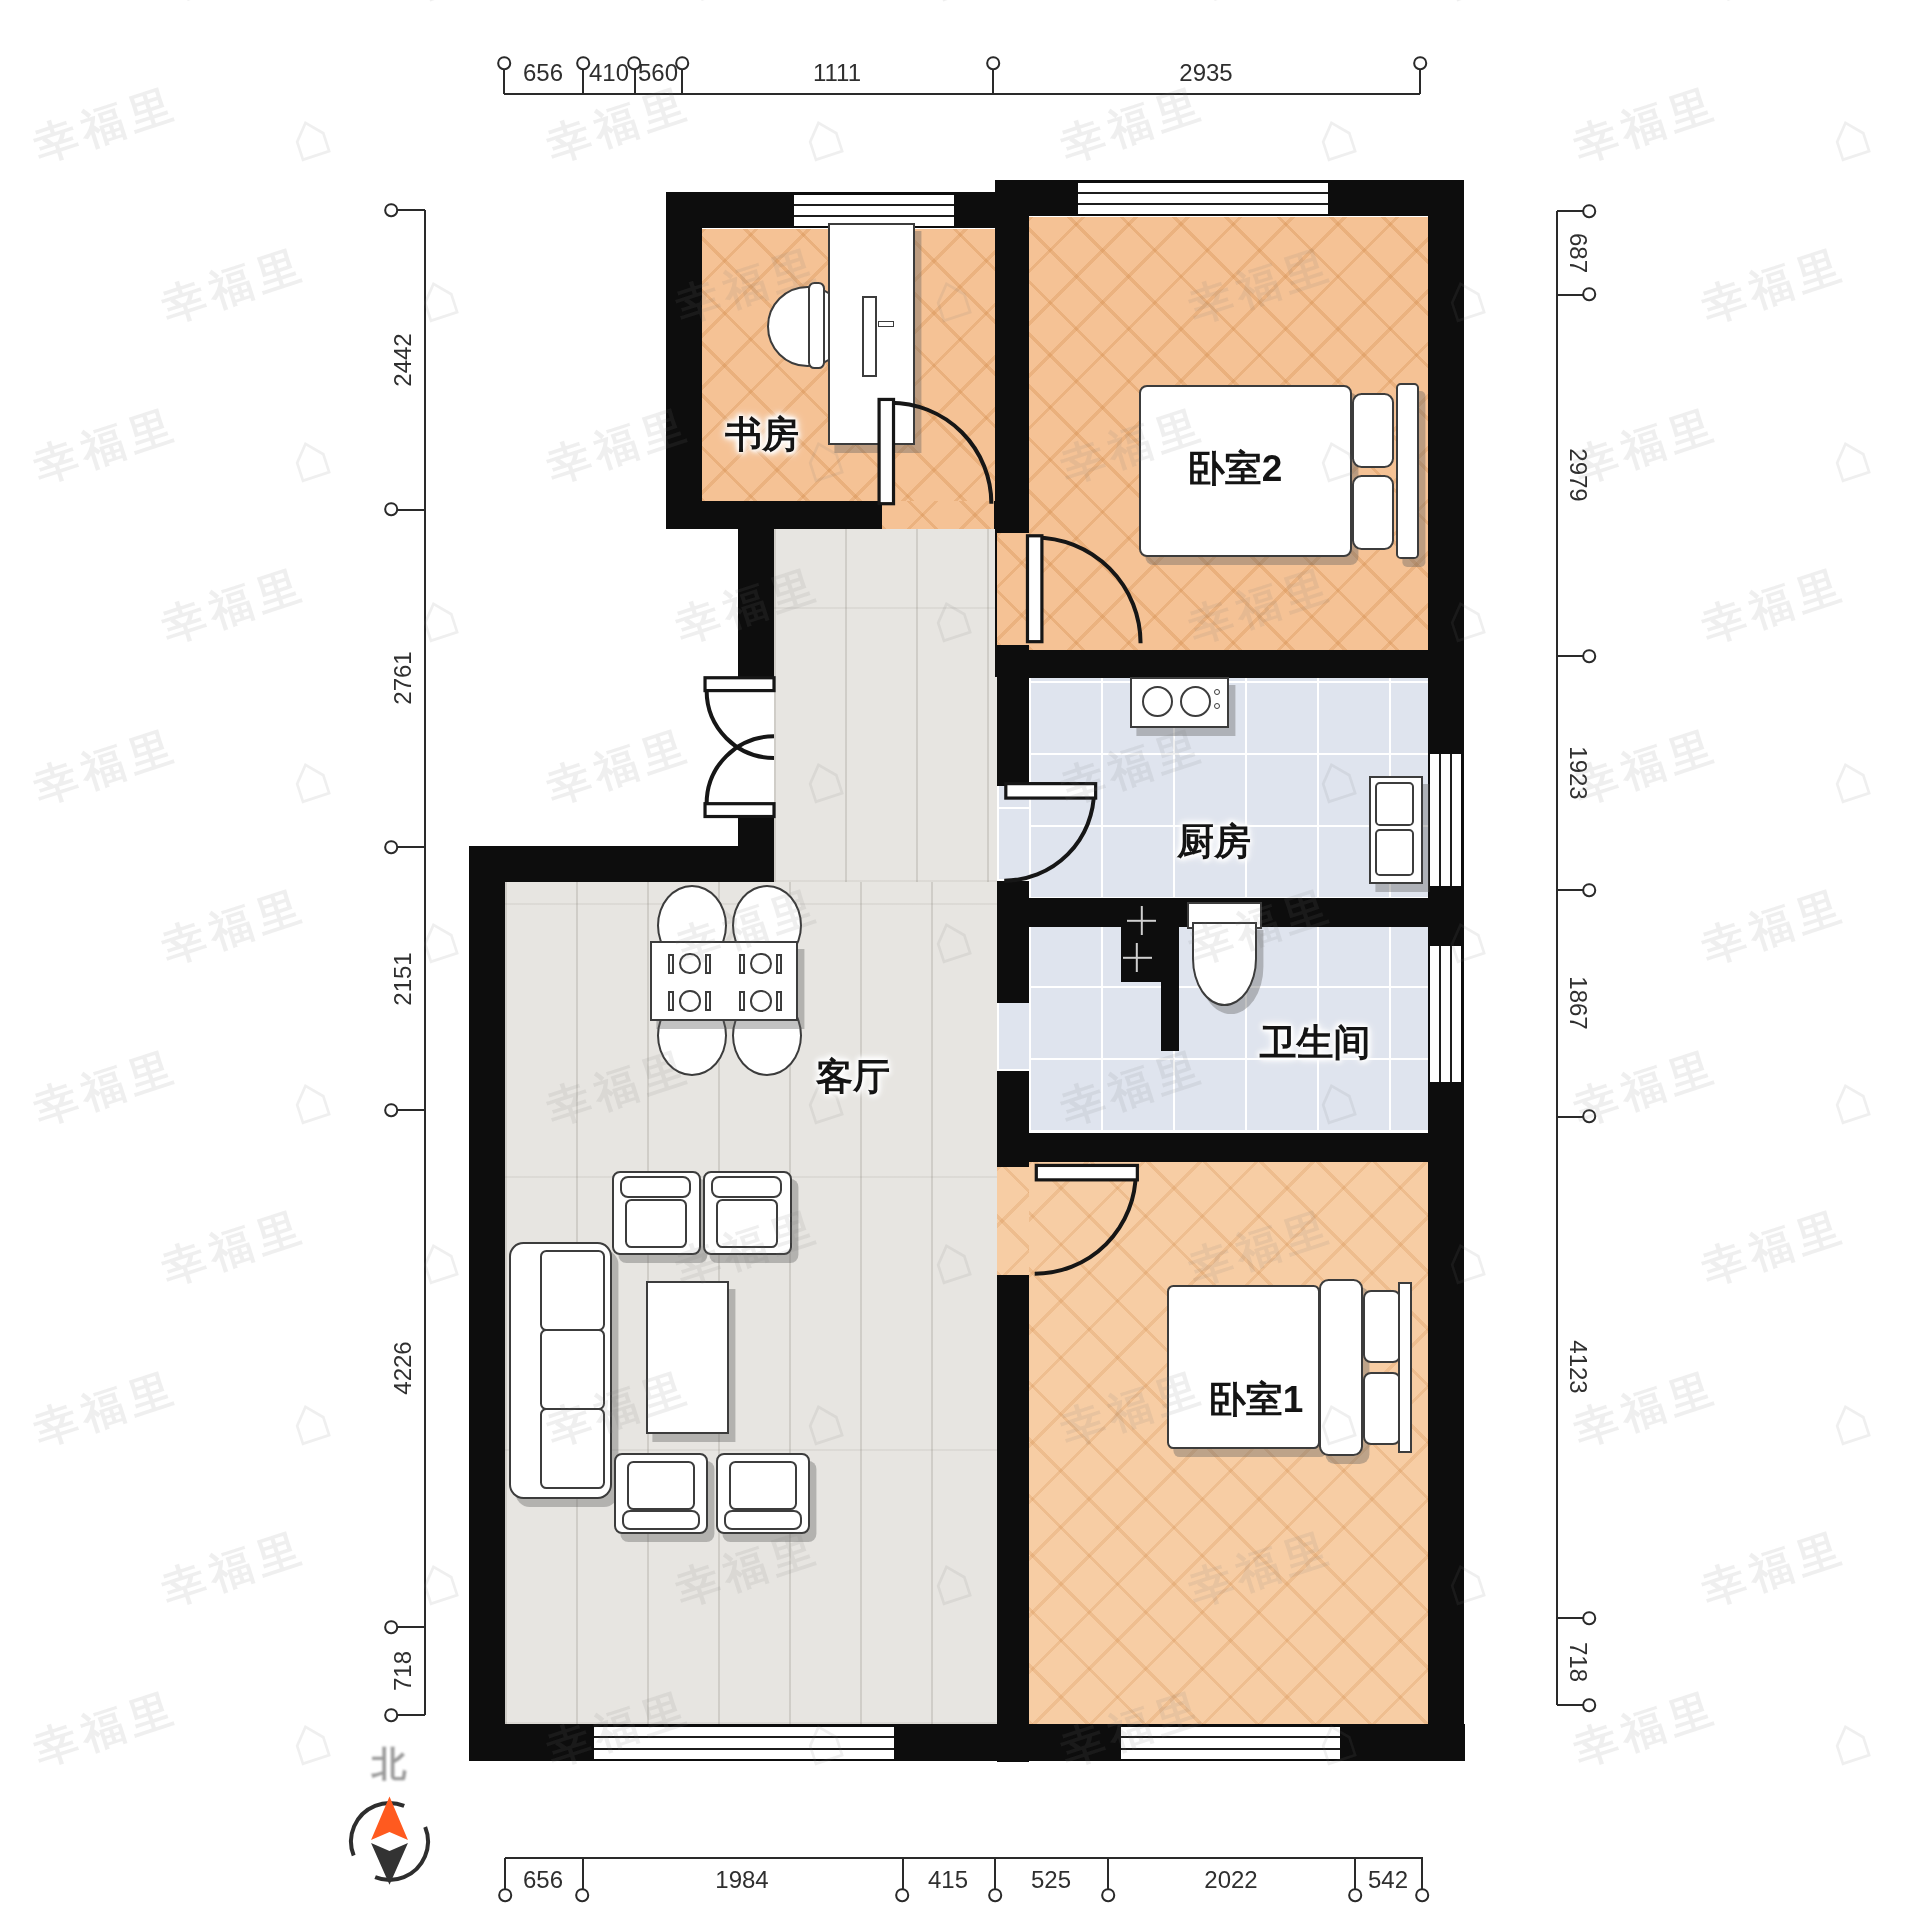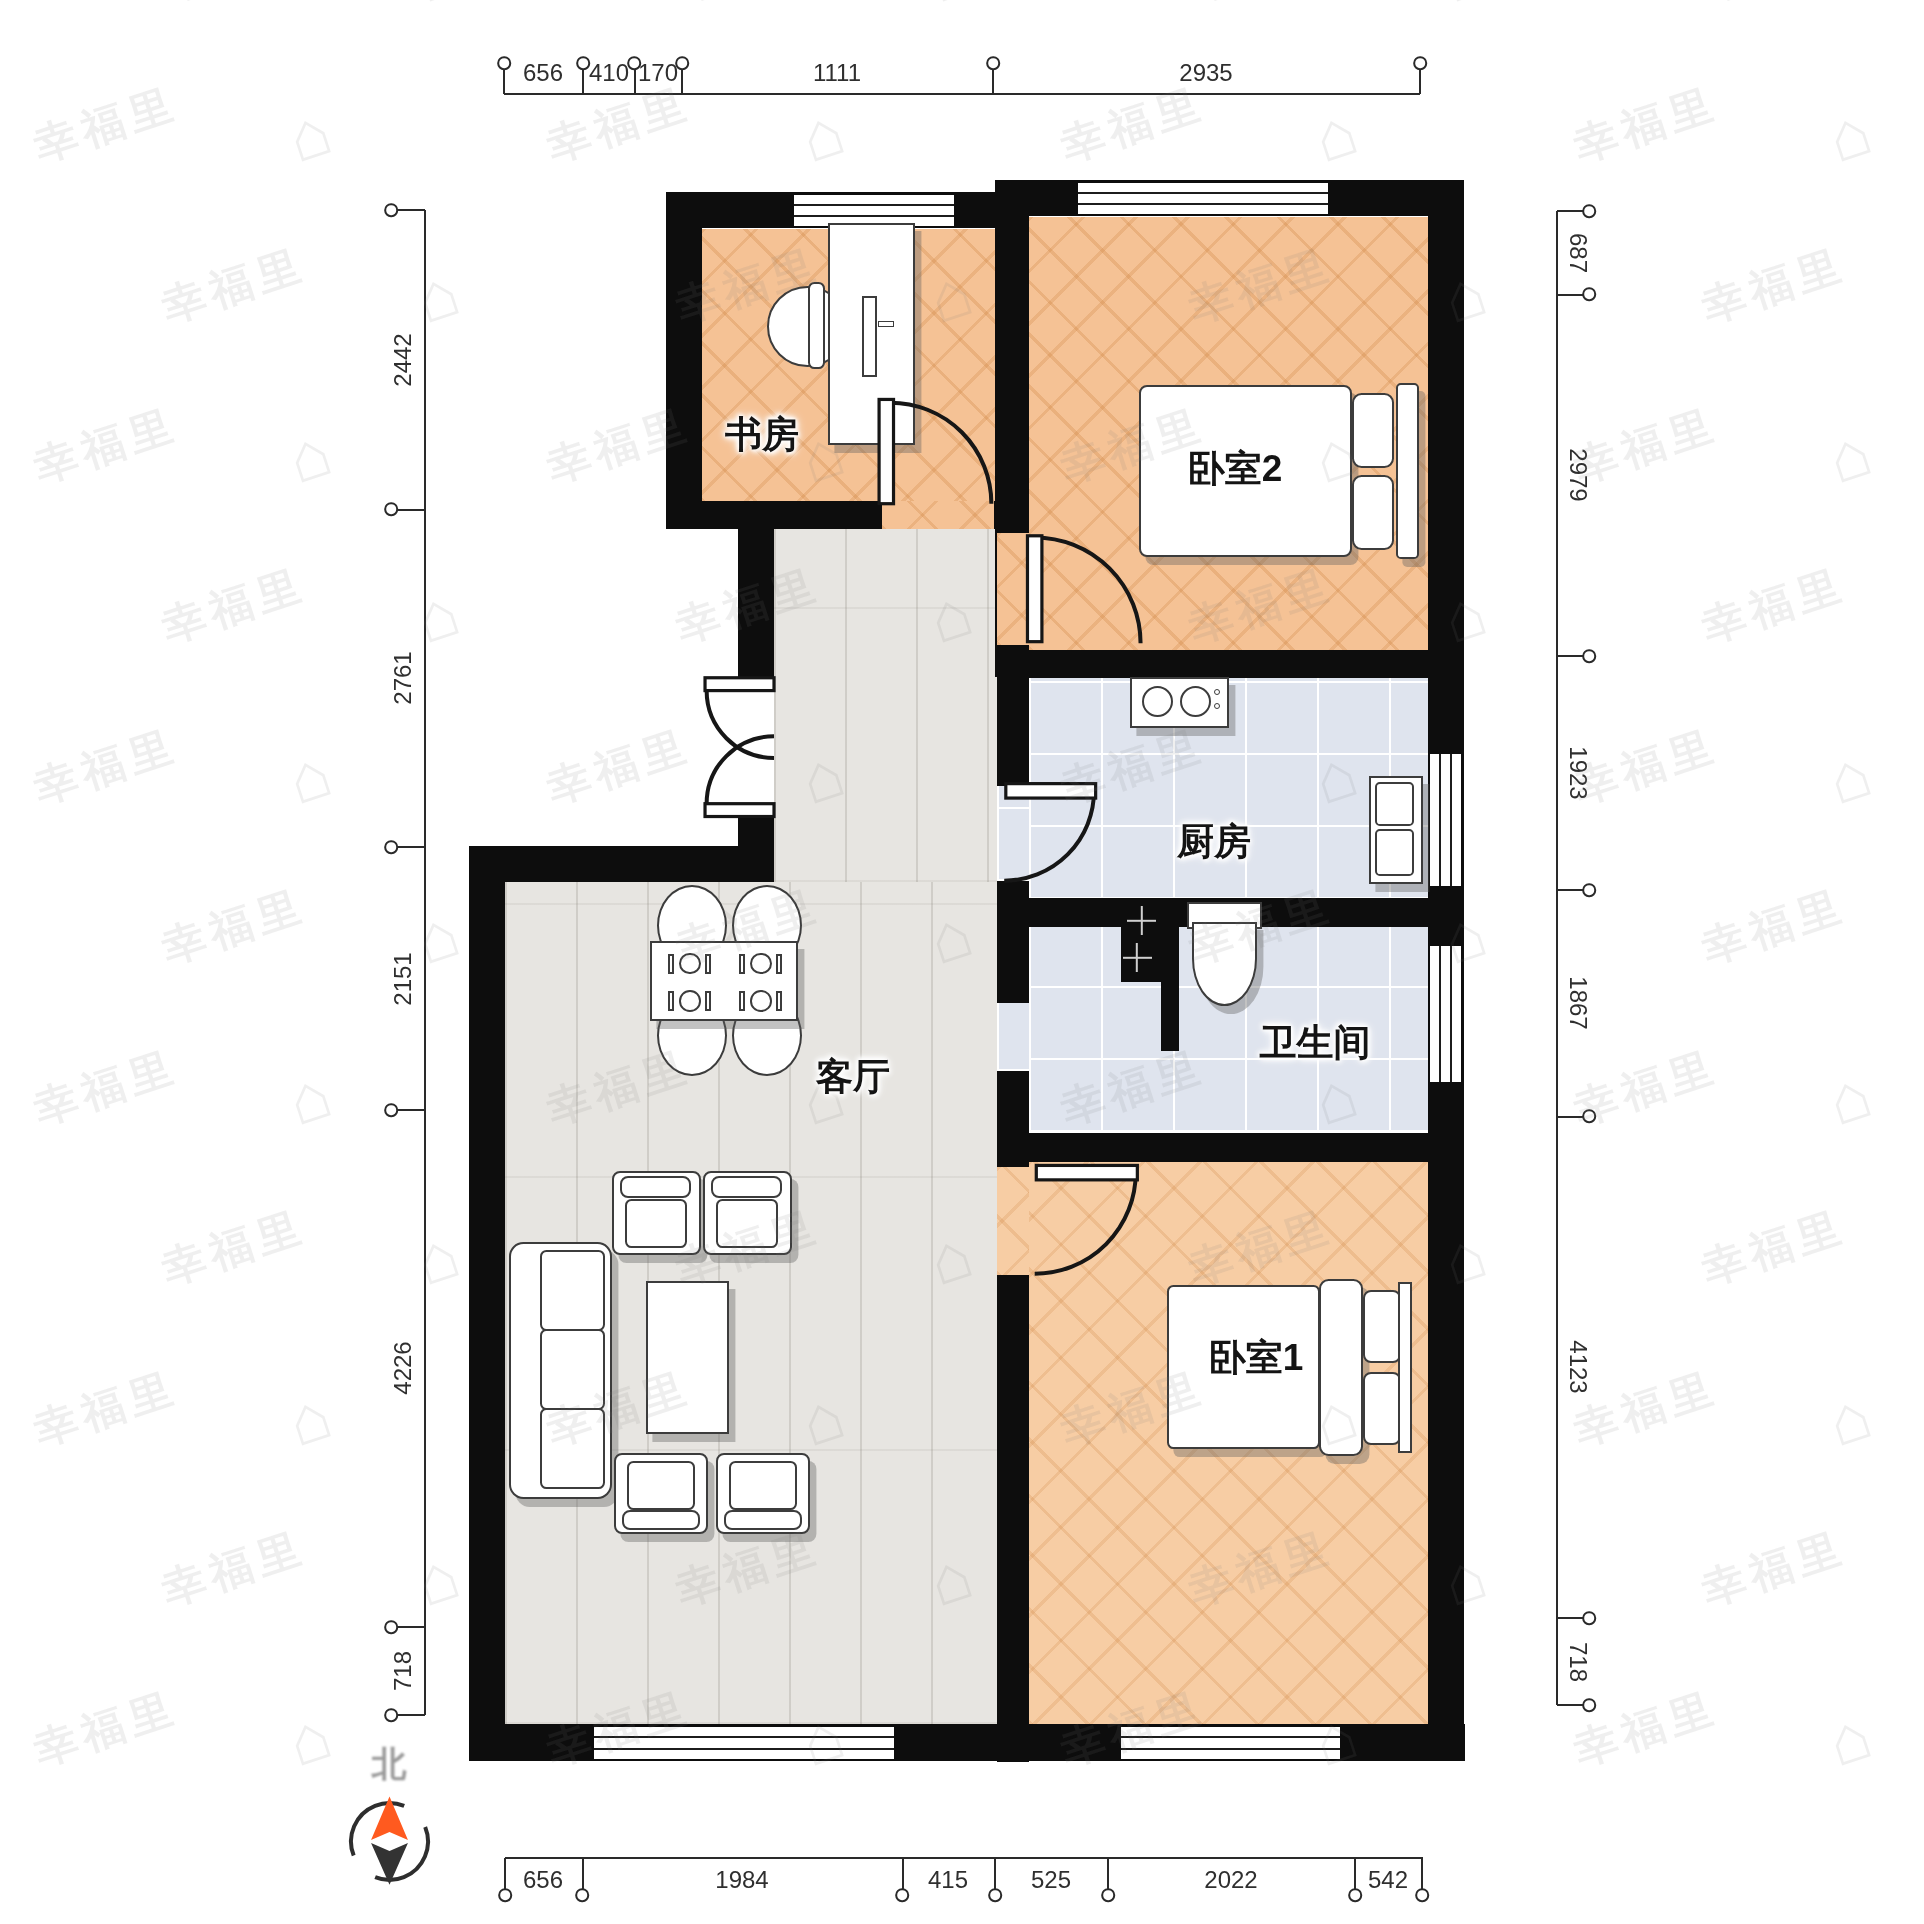--- a/index.html
+++ b/index.html
@@ -201,21 +201,21 @@
       <rect x="879" y="845" width="86" height="16"></rect>
       <rect x="879" y="1002" width="86" height="16"></rect>
     </g>
   </svg>
 
   <span class="room-label" style="left:762px;top:435px">书房</span>
   <span class="room-label" style="left:1235px;top:469px">卧室2</span>
   <span class="room-label" style="left:1214px;top:842px">厨房</span>
   <span class="room-label" style="left:1315px;top:1043px">卫生间</span>
   <span class="room-label" style="left:853px;top:1077px">客厅</span>
-  <span class="room-label" style="left:1256px;top:1358px">卧室1</span>
+  <span class="room-label" style="left:1256px;top:1400px">卧室1</span>
 
   <div id="compass" style="left:337px;top:1741px;width:104px;height:160px">
     <span class="north-label">北</span>
     <svg width="93" height="103" viewBox="0 0 116 128" style="display:block;margin:1.6px auto 0">
       <circle cx="58" cy="64" r="48" fill="none" stroke="#2e2e2e" stroke-width="5" stroke-dasharray="112 39" transform="rotate(-22 58 64)"></circle>
       <polygon points="58,8 81,62 58,52 35,62" fill="#ff5a1f"></polygon>
       <polygon points="58,118 81,66 58,76 35,66" fill="#333333"></polygon>
     </svg>
   </div>
 
@@ -227,21 +227,21 @@
     <div class="nub" style="left: 634px; top: 63px;"></div>
     <div class="stem" style="left: 634px; top: 63px; width: 1.6px; height: 30.5px;"></div>
     <div class="nub" style="left: 682px; top: 63px;"></div>
     <div class="stem" style="left: 681px; top: 63px; width: 1.6px; height: 30.5px;"></div>
     <div class="nub" style="left: 993px; top: 63px;"></div>
     <div class="stem" style="left: 992px; top: 63px; width: 1.6px; height: 30.5px;"></div>
     <div class="nub" style="left: 1420px; top: 63px;"></div>
     <div class="stem" style="left: 1419px; top: 63px; width: 1.6px; height: 30.5px;"></div>
     <div class="dim-label" style="left: 543px; top: 73px;">656</div>
     <div class="dim-label" style="left: 609px; top: 73px;">410</div>
-    <div class="dim-label" style="left: 658px; top: 73px;">170</div>
+    <div class="dim-label" style="left: 658px; top: 73px;">560</div>
     <div class="dim-label" style="left: 837px; top: 73px;">1111</div>
     <div class="dim-label" style="left: 1206px; top: 73px;">2935</div>
     <div class="dimline" style="left: 505px; top: 1857px; width: 918px; height: 1.6px;"></div>
     <div class="nub" style="left: 505px; top: 1895px;"></div>
     <div class="stem" style="left: 504px; top: 1858px; width: 1.6px; height: 37px;"></div>
     <div class="nub" style="left: 582px; top: 1895px;"></div>
     <div class="stem" style="left: 582px; top: 1858px; width: 1.6px; height: 37px;"></div>
     <div class="nub" style="left: 902px; top: 1895px;"></div>
     <div class="stem" style="left: 902px; top: 1858px; width: 1.6px; height: 37px;"></div>
     <div class="nub" style="left: 995px; top: 1895px;"></div>

